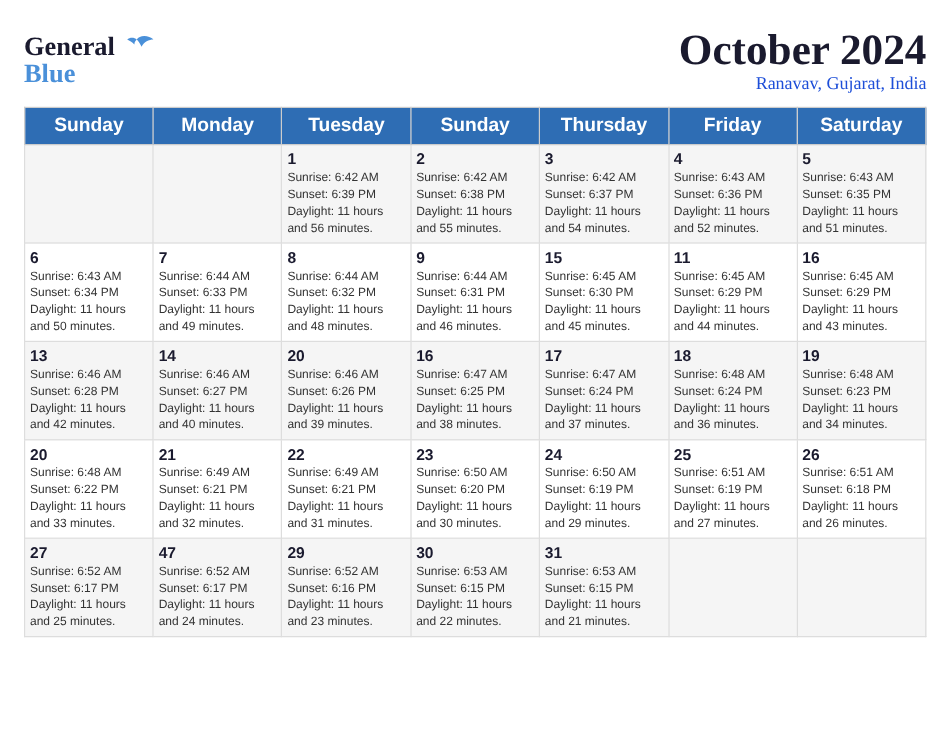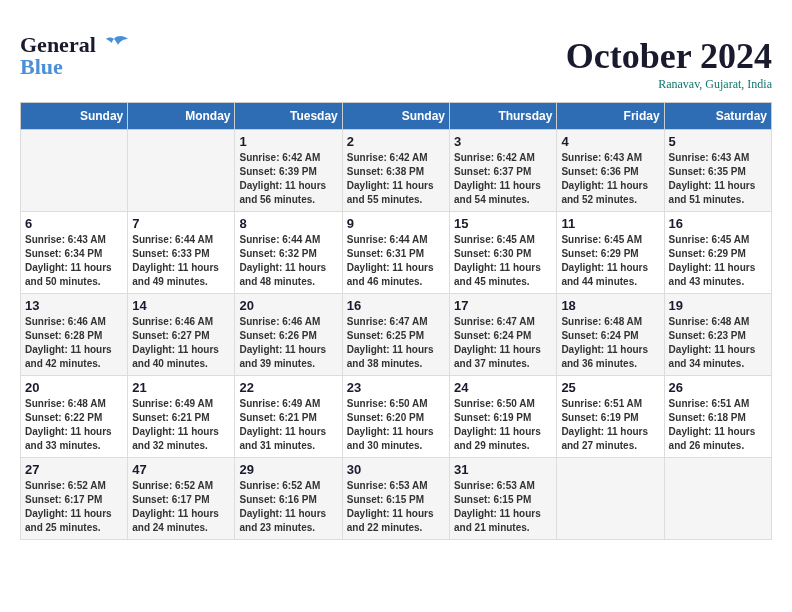--- a/index.html
+++ b/index.html
@@ -22,37 +22,36 @@
       flex-direction: column;
       align-items: flex-start;
     }
     .title-block {
       text-align: right;
     }
     .month-title {
       font-size: 36px;
       font-weight: bold;
       color: #1a1a2e;
-      margin-top: 15px;
     }
     .location {
-      font-size: 12px;
-      color: #0f766e;
+      font-size: 15px;
+      color: #1d4ed8;
     }
     table {
       width: 100%;
       border-collapse: collapse;
       font-size: 11px;
     }
     thead tr th {
       background-color: #2e6db4;
       color: #fff;
       padding: 6px 4px;
-      text-align: right;
-      font-size: 12px;
+      text-align: center;
+      font-size: 16px;
       font-weight: bold;
       border: 1px solid #ccc;
     }
     tbody tr td {
       vertical-align: top;
       padding: 4px;
       border: 1px solid #ddd;
       height: 80px;
       width: 108px;
     }
@@ -66,21 +65,20 @@
       font-size: 13px;
       font-weight: bold;
       color: #1a1a2e;
       display: block;
       margin-bottom: 2px;
     }
     .day-detail {
       color: #333;
       font-size: 10px;
       line-height: 1.4;
-      font-weight: bold;
     }
     .empty-cell {
       background-color: inherit;
     }
   </style>
 </head>
 <body>
 
 <div class="header">
   <div class="logo">

